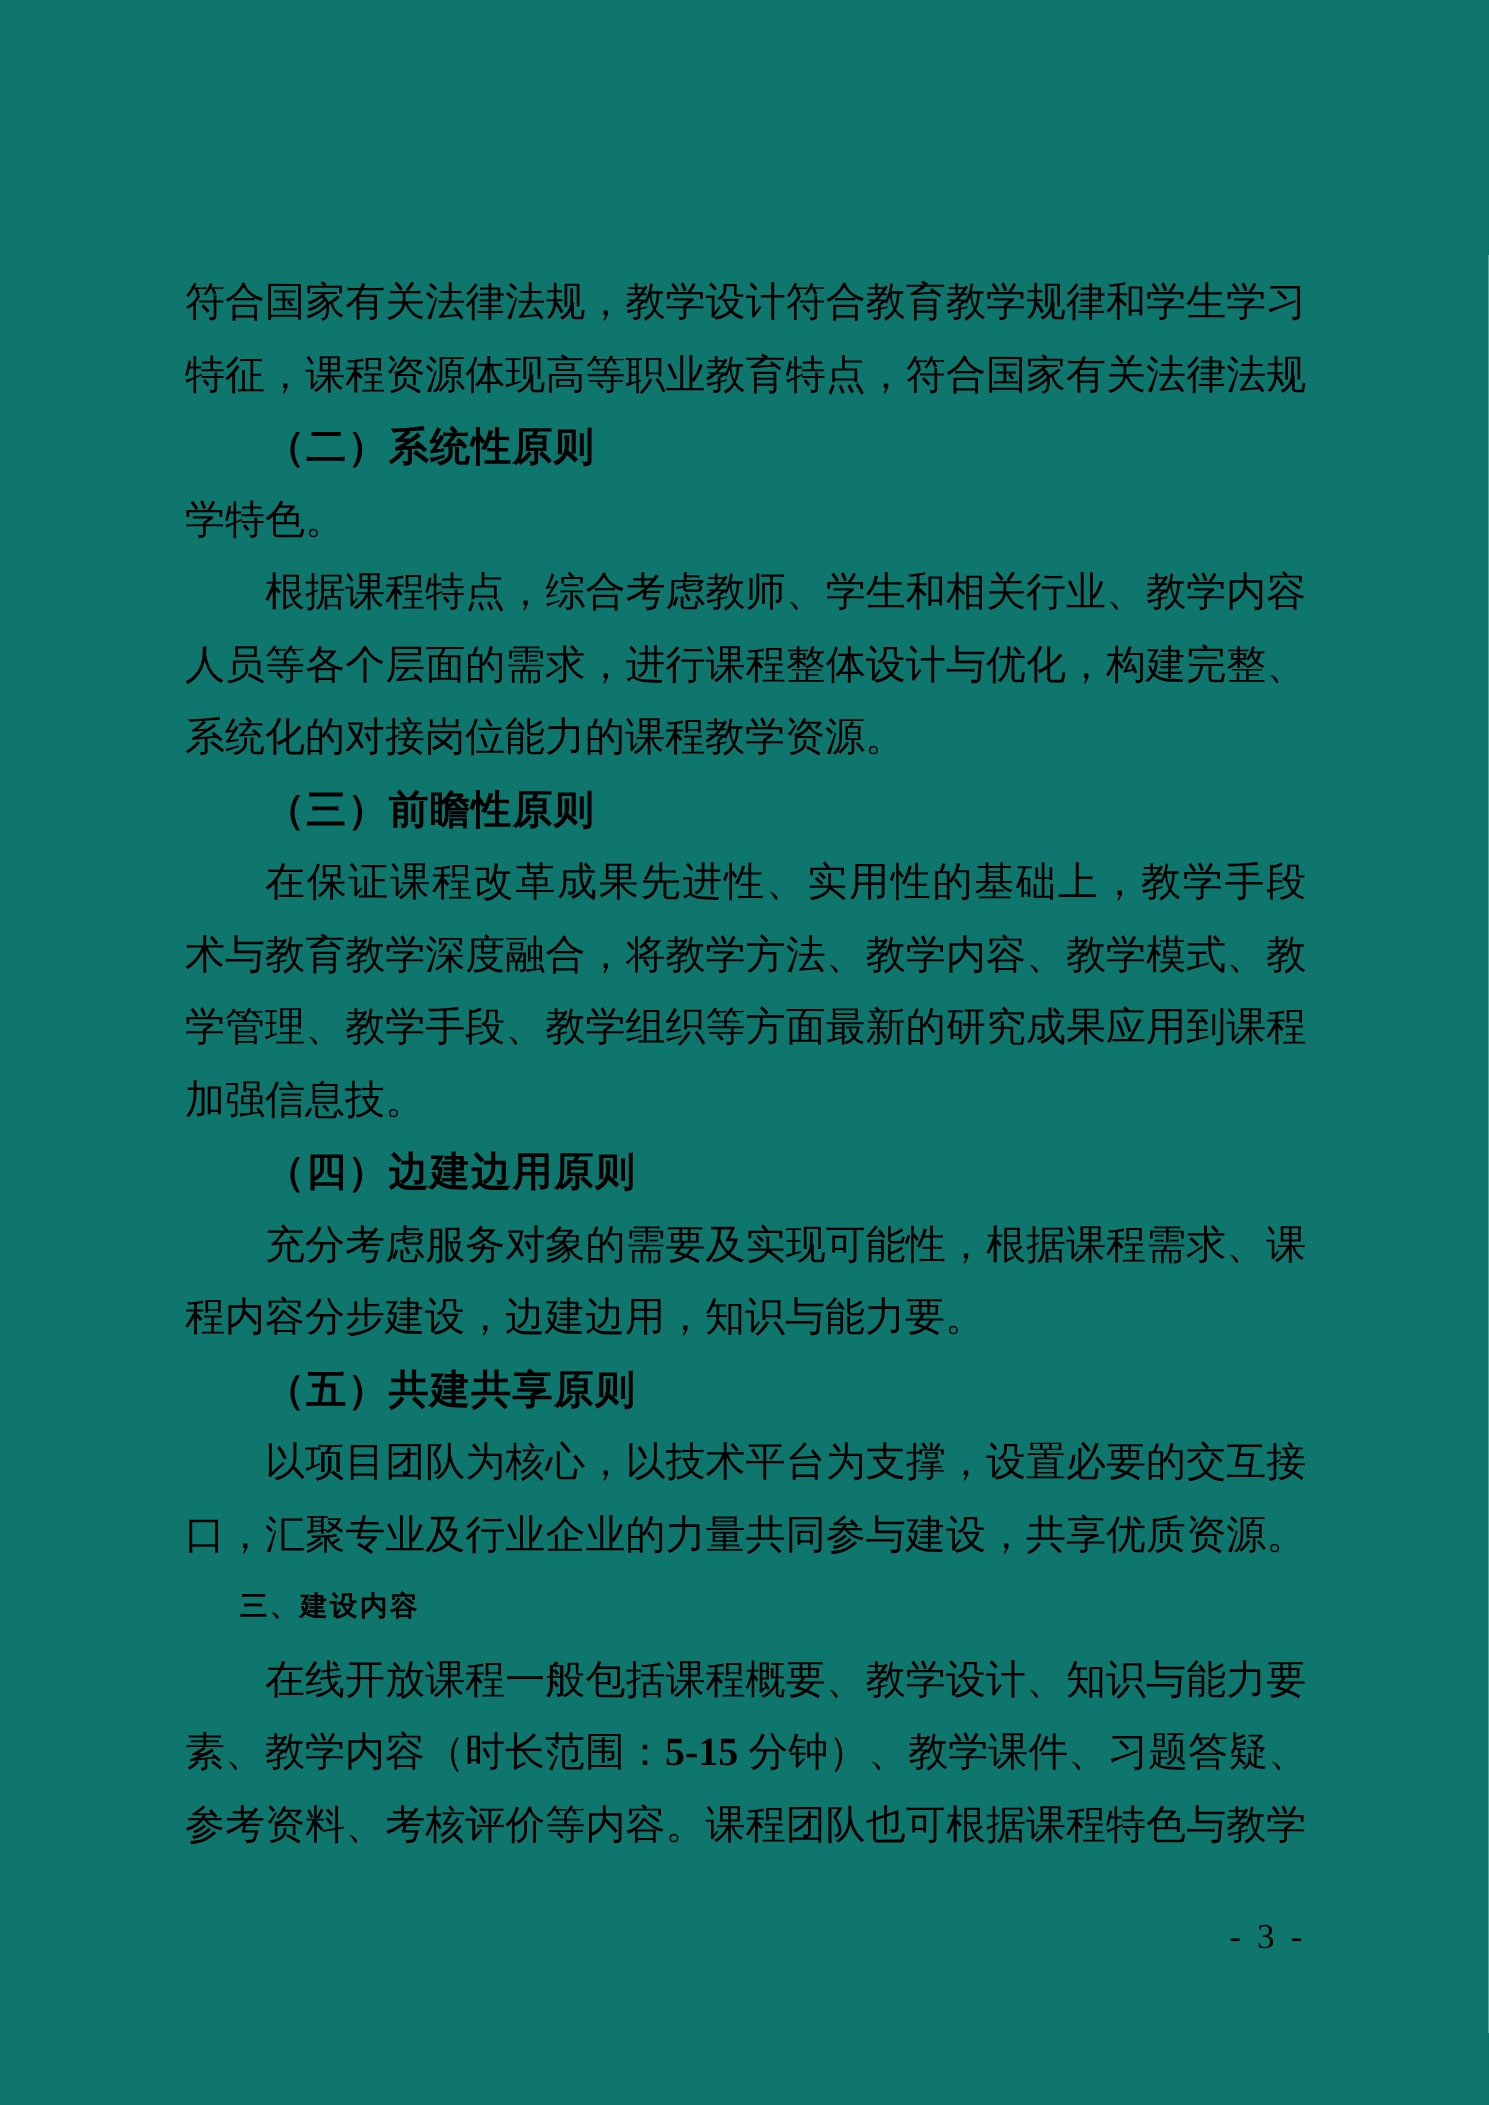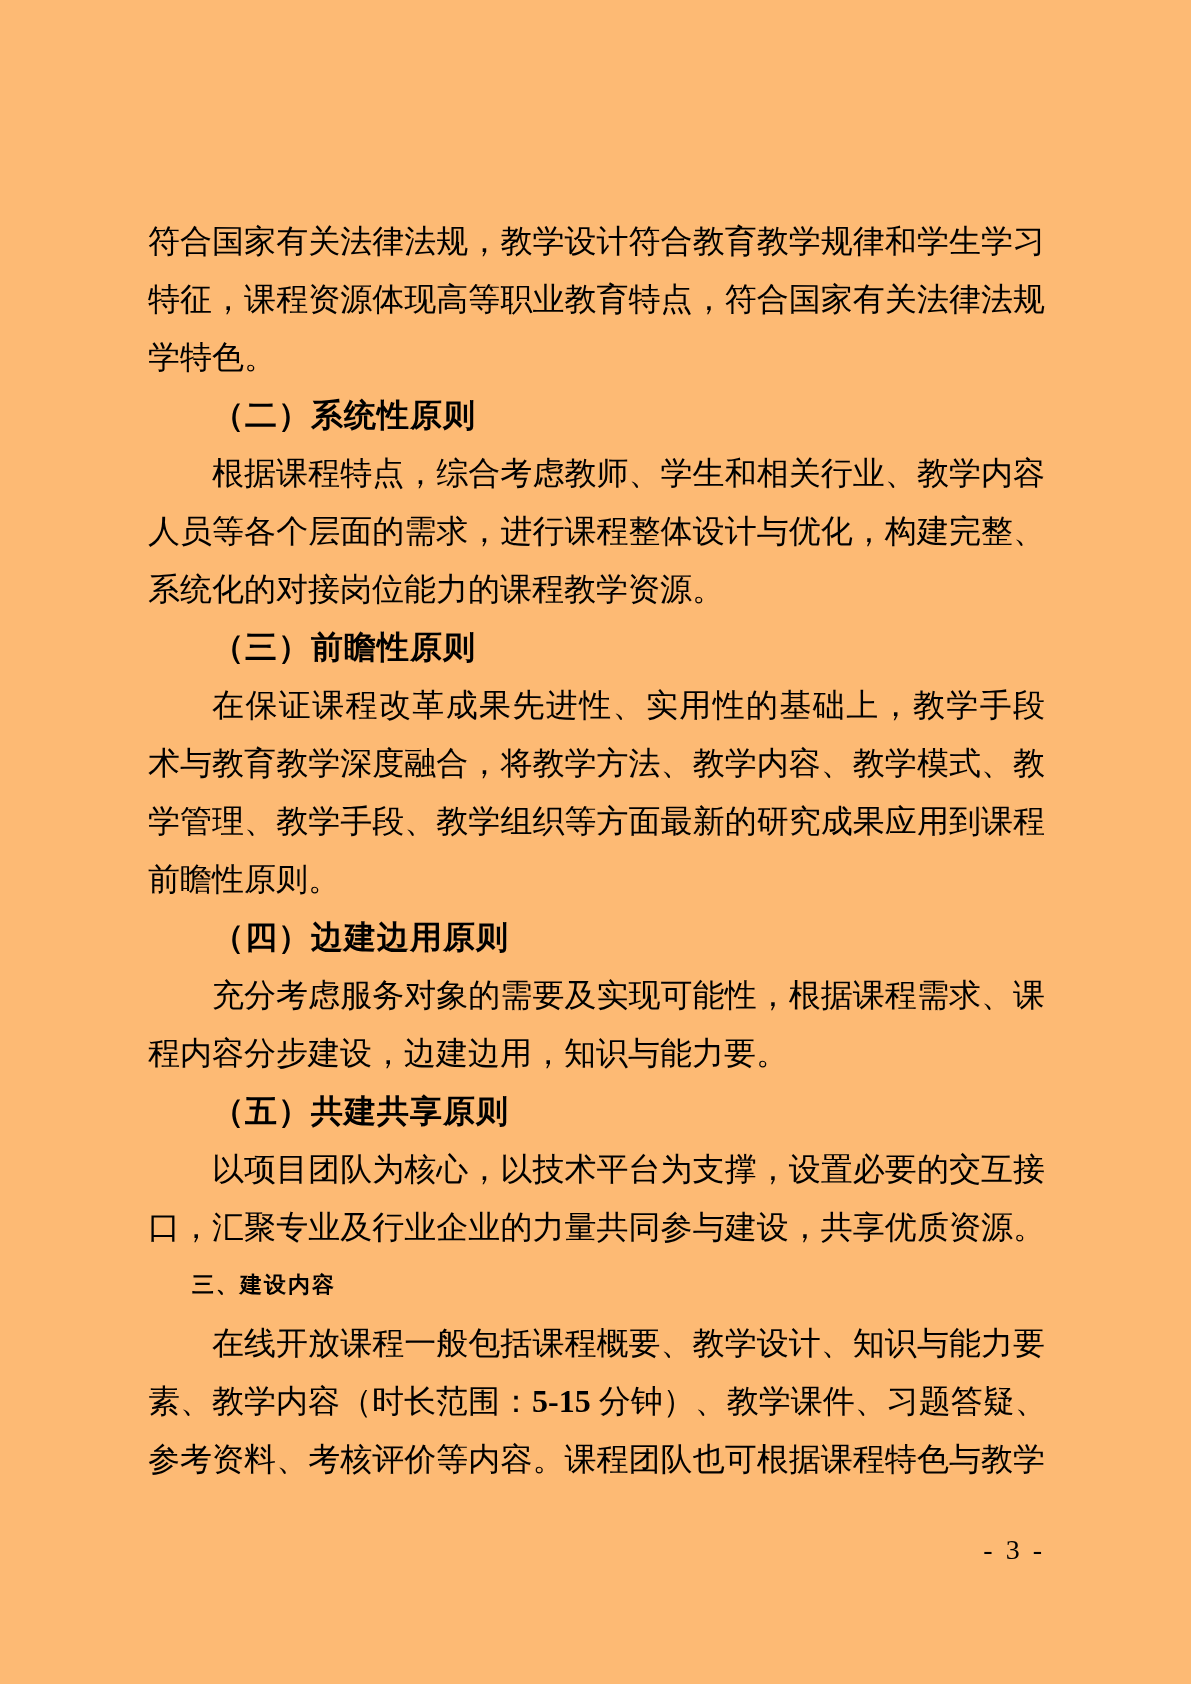--- a/index.html
+++ b/index.html
@@ -4,21 +4,21 @@
 <style>
   html, body {
     margin: 0;
     padding: 0;
     background: #e8e8e8;
   }
   .page {
     position: relative;
     width: 1191px;
     height: 1684px;
-    background: #fdba74;
+    background: #0f766e;
     color: #000000;
     font-family: "Liberation Serif", "DejaVu Serif", serif;
     overflow: hidden;
   }
   .doc-body {
     position: absolute;
     left: 148px;
     top: 212px;
     width: 897px;
   }
@@ -62,30 +62,30 @@
     text-align: right;
   }
 </style>
 </head>
 <body>
 
 <div class="page">
   <div class="doc-body">
       <div class="line cont">符合国家有关法律法规，教学设计符合教育教学规律和学生学习</div>
       <div class="line cont">特征，课程资源体现高等职业教育特点，符合国家有关法律法规</div>
+      <div class="line sub indent">（二）系统性原则</div>
       <div class="line">学特色。</div>
-      <div class="line sub indent">（二）系统性原则</div>
       <div class="line cont indent">根据课程特点，综合考虑教师、学生和相关行业、教学内容</div>
       <div class="line cont">人员等各个层面的需求，进行课程整体设计与优化，构建完整、</div>
       <div class="line">系统化的对接岗位能力的课程教学资源。</div>
       <div class="line sub indent">（三）前瞻性原则</div>
       <div class="line cont indent">在保证课程改革成果先进性、实用性的基础上，教学手段</div>
       <div class="line cont">术与教育教学深度融合，将教学方法、教学内容、教学模式、教</div>
       <div class="line cont">学管理、教学手段、教学组织等方面最新的研究成果应用到课程</div>
-      <div class="line">前瞻性原则。</div>
+      <div class="line">加强信息技。</div>
       <div class="line sub indent">（四）边建边用原则</div>
       <div class="line cont indent">充分考虑服务对象的需要及实现可能性，根据课程需求、课</div>
       <div class="line">程内容分步建设，边建边用，知识与能力要。</div>
       <div class="line sub indent">（五）共建共享原则</div>
       <div class="line cont indent">以项目团队为核心，以技术平台为支撑，设置必要的交互接</div>
       <div class="line cont">口，汇聚专业及行业企业的力量共同参与建设，共享优质资源。</div>
       <div class="line h1 indent">三、建设内容</div>
       <div class="line cont indent">在线开放课程一般包括课程概要、教学设计、知识与能力要</div>
       <div class="line cont"><span>素、教学内容（时长范围：</span><span class="bold-num">5-15</span><span> 分钟）、教学课件、习题答疑、</span></div>
       <div class="line cont">参考资料、考核评价等内容。课程团队也可根据课程特色与教学</div>

